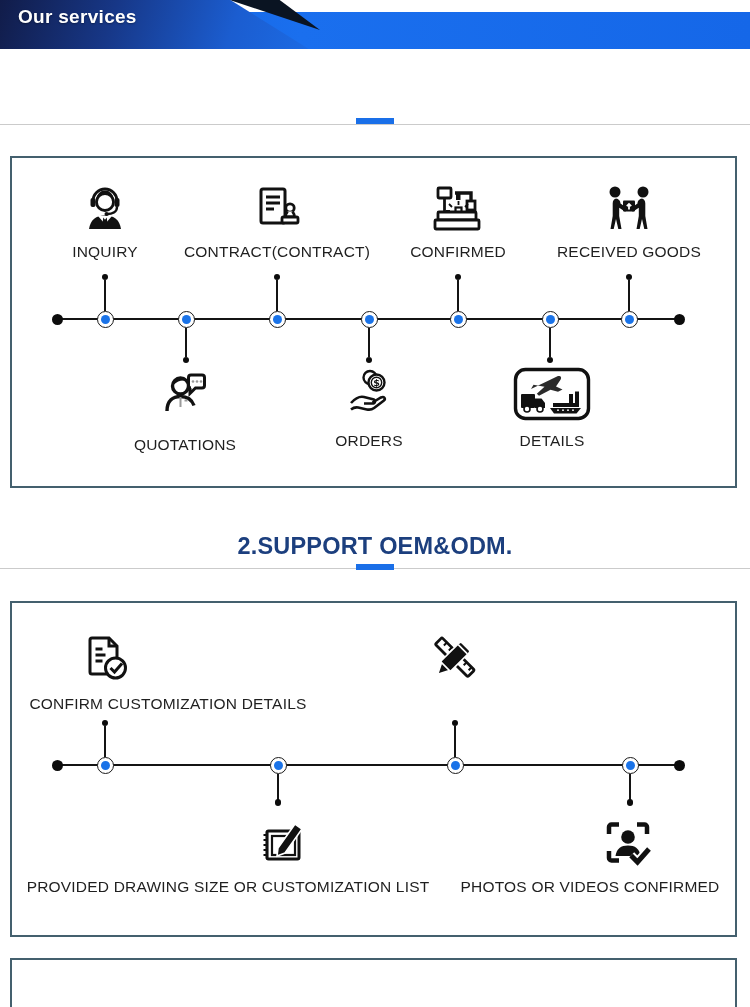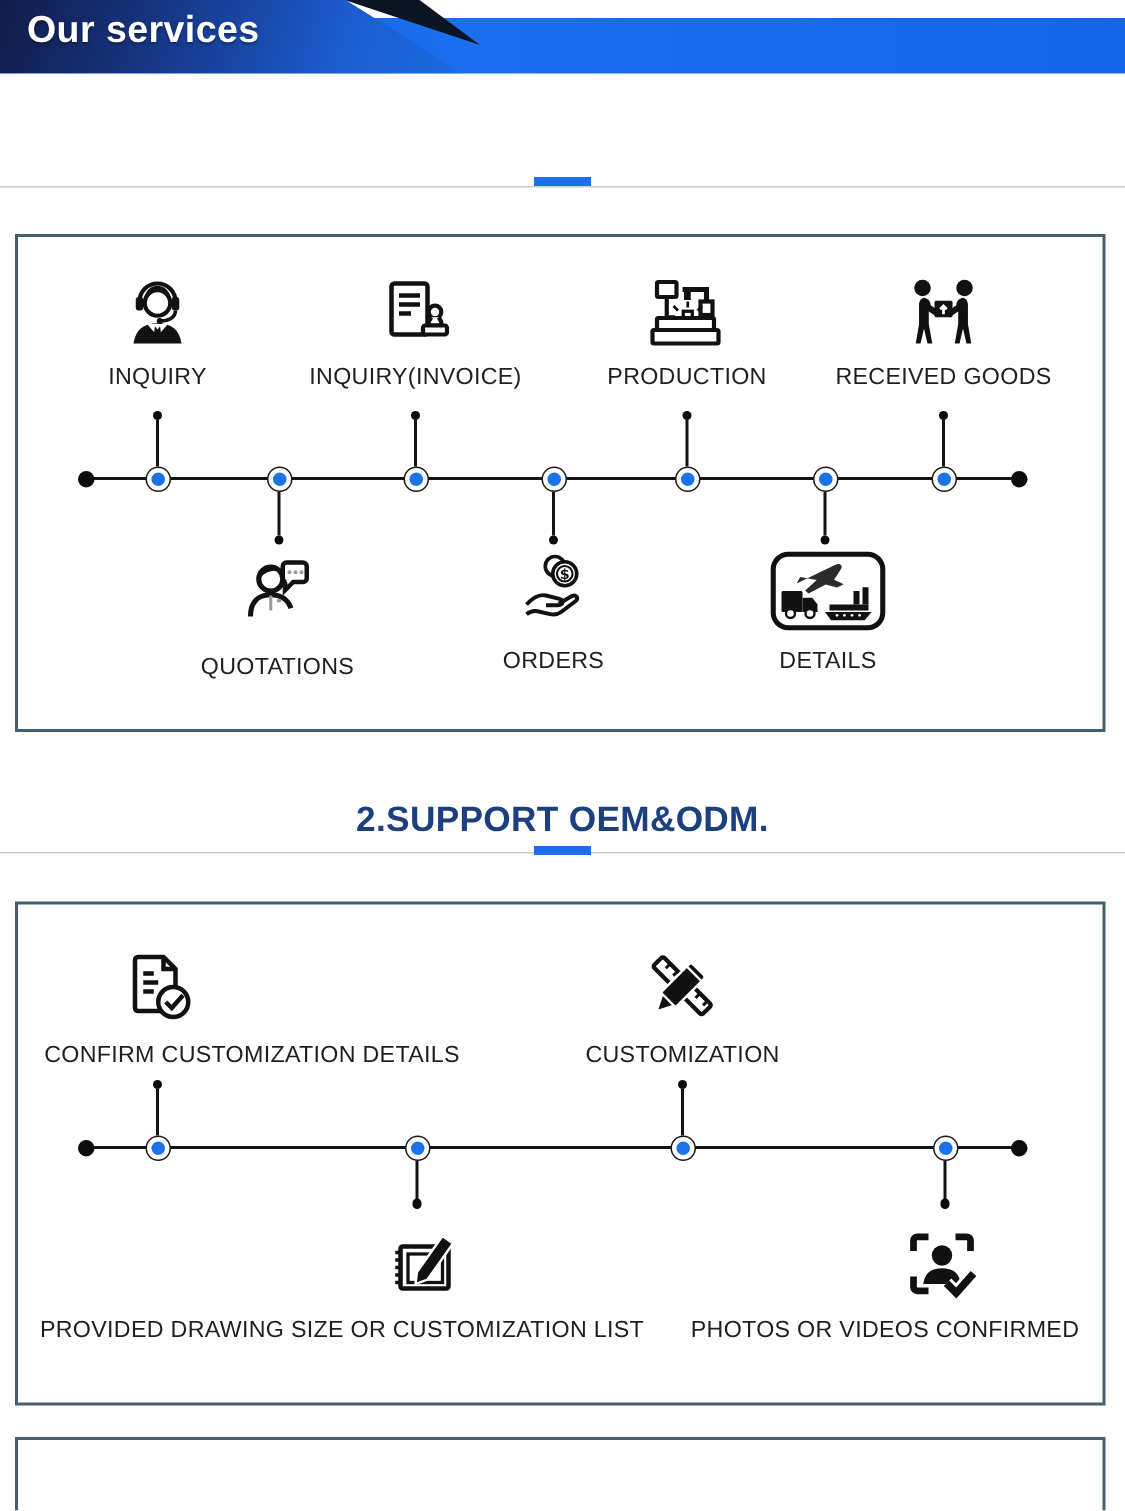--- a/index.html
+++ b/index.html
@@ -6,21 +6,21 @@
   .canvas{position:relative;width:750px;height:1007px;overflow:hidden;background:#fff;
           font-family:"Liberation Sans",sans-serif;}
   
   .band{position:absolute;left:0;top:12px;width:750px;height:37px;
         background:linear-gradient(90deg,#0f5ad2,#1a6fee 40%,#1567e8);}
   .wedge{position:absolute;left:224px;top:0;width:96px;height:30px;background:#0a1422;
          clip-path:polygon(6% 0,58% 0,100% 100%);}
   .ribbon{position:absolute;left:0;top:0;width:320px;height:49px;
           background:linear-gradient(108deg,#111c49 0%,#173787 35%,#1b5dd0 72%,#1c6ce6 100%);
           clip-path:polygon(0 0,72% 0,96.5% 100%,0 100%);}
-  .ribbon-title{position:absolute;left:18px;top:6px;font-size:25px;font-weight:700;color:#fff;
+  .ribbon-title{position:absolute;left:18px;top:6px;font-size:19px;font-weight:700;color:#fff;
           letter-spacing:.3px;text-shadow:0 1px 2px rgba(0,0,0,.35);}
   
   .sec-title{position:absolute;left:0;width:750px;text-align:center;font-weight:700;
           font-size:23.5px;color:#1c3f7e;letter-spacing:.2px;}
   .sec-bar{position:absolute;left:356px;width:38px;height:6px;background:#1a6fe8;z-index:2;}
   .rule{position:absolute;left:0;width:750px;height:1px;background:#cbcbcb;}
   
   .fbox{position:absolute;left:10px;width:727px;border:2px solid #44606e;background:#fff;
         box-sizing:border-box;}
   
@@ -94,22 +94,22 @@
       <circle cx="15" cy="11" r="5.5" fill="#111"></circle>
       <circle cx="43" cy="11" r="5.5" fill="#111"></circle>
       <path d="M15 17.5c3.2 0 5.5 2 5.5 5l7 5-2.3 3.2-6-4v8.3l2.3 13h-3.2l-2.3-10-2.3 10h-3.2l2.2-13V22.5c0-3 1.3-5 4.3-5z" fill="#111"></path>
       <path d="M43 17.5c-3.2 0-5.5 2-5.5 5l-7 5 2.3 3.2 6-4v8.3l-2.3 13h3.2l2.3-10 2.3 10h3.2l-2.2-13V22.5c0-3-1.3-5-4.3-5z" fill="#111"></path>
       <rect x="23" y="19.5" width="12" height="11" rx="1" fill="#111"></rect>
       <path d="M29 28.5v-5.5M26.8 25.2l2.2-2.2 2.2 2.2" fill="none" stroke="#fff" stroke-width="1.8"></path>
     </svg>
   </div>
 
   <div class="flabel" style="left:-55px;top:243px;width:320px">INQUIRY</div>
-  <div class="flabel" style="left:117px;top:243px;width:320px">INQUIRY(INVOICE)</div>
-  <div class="flabel" style="left:298px;top:243px;width:320px">PRODUCTION</div>
+  <div class="flabel" style="left:117px;top:243px;width:320px">CONTRACT(CONTRACT)</div>
+  <div class="flabel" style="left:298px;top:243px;width:320px">CONFIRMED</div>
   <div class="flabel" style="left:469px;top:243px;width:320px">RECEIVED GOODS</div>
 
   <div class="cdot" style="left:101.7px;top:273.5px"></div>
   <div class="cdot" style="left:273.7px;top:273.5px"></div>
   <div class="cdot" style="left:454.7px;top:273.5px"></div>
   <div class="cdot" style="left:625.7px;top:273.5px"></div>
   <div class="conn" style="left:104.2px;top:280px;height:31px"></div>
   <div class="conn" style="left:276.2px;top:280px;height:31px"></div>
   <div class="conn" style="left:457.2px;top:280px;height:31px"></div>
   <div class="conn" style="left:628.2px;top:280px;height:31px"></div>
@@ -214,21 +214,20 @@
       </g>
       <g transform="rotate(-45 29 27)">
         <rect x="15" y="20" width="29" height="14" rx="2" fill="#111" stroke="#fff" stroke-width="1.6"></rect>
         <path d="M15.5 21.5v11L4.5 27z" fill="#111" stroke="#fff" stroke-width="1.6"></path>
         <path d="M40 20.5v13" stroke="#fff" stroke-width="1.6"></path>
       </g>
     </svg>
   </div>
 
   <div class="flabel" style="left:-12px;top:695px;width:360px">CONFIRM CUSTOMIZATION DETAILS</div>
-  <div class="flabel" style="left:275px;top:695px;width:360px">CUSTOMIZATION</div>
 
   <div class="cdot" style="left:101.7px;top:719.5px"></div>
   <div class="cdot" style="left:451.7px;top:719.5px"></div>
   <div class="conn" style="left:104.2px;top:726px;height:31px"></div>
   <div class="conn" style="left:454.2px;top:726px;height:31px"></div>
 
   <div class="tl-line" style="left:57px;top:764px;width:622px"></div>
   <div class="tl-end" style="left:51.5px;top:759.5px"></div>
   <div class="tl-end" style="left:673.5px;top:759.5px"></div>
   <div class="node" style="left:96.5px;top:756.5px">

